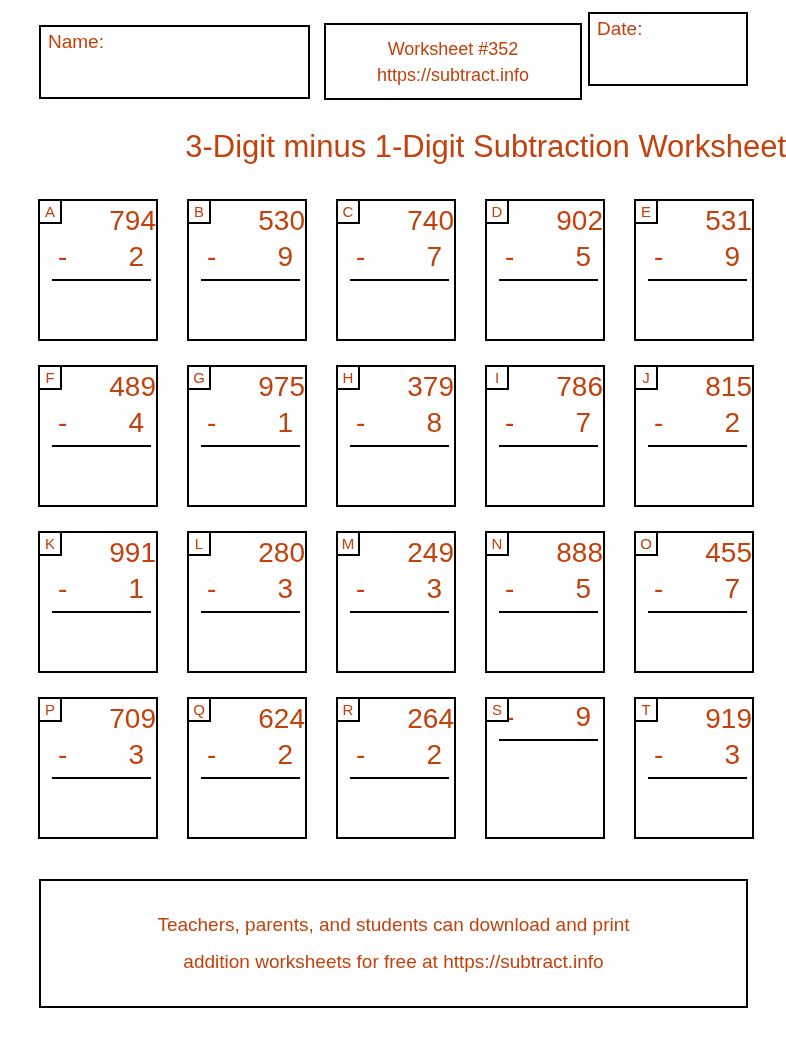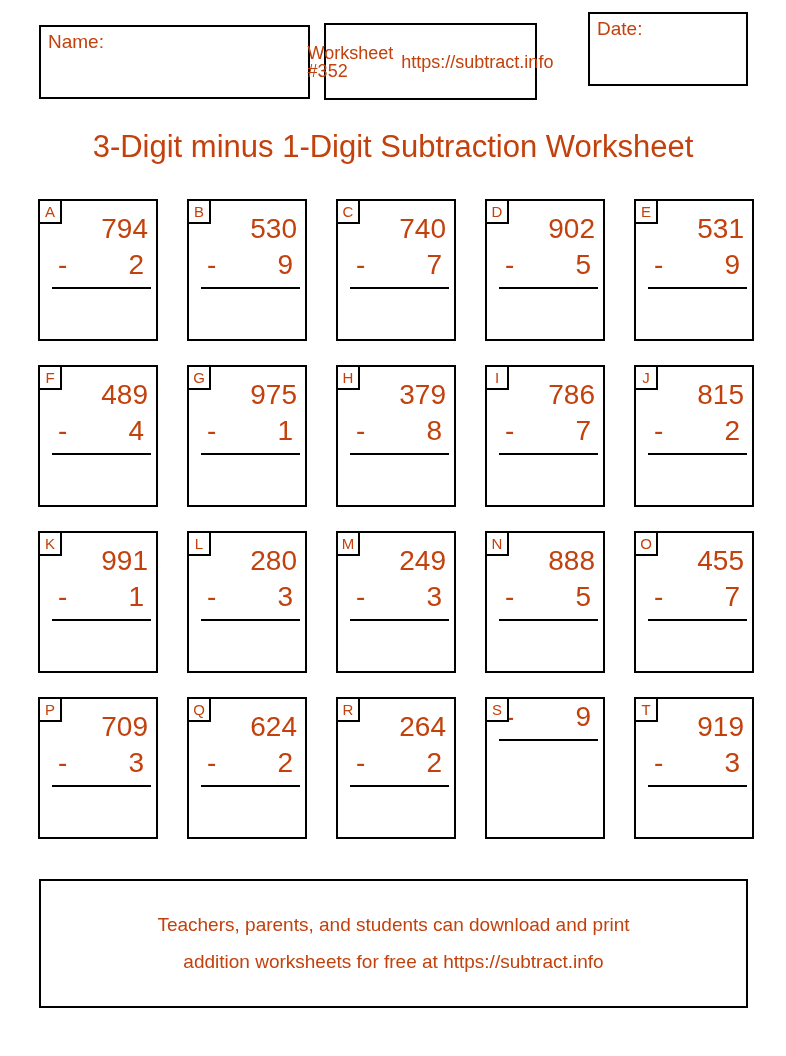--- a/index.html
+++ b/index.html
@@ -12,30 +12,30 @@
     font-family: Liberation Sans, sans-serif;
     overflow: hidden;
   }
 
   
   .hdr-box { position: absolute; border: 2px solid #000; box-sizing: border-box; background: #fff; }
   .name-box { left: 39px; top: 25px; width: 271px; height: 74px; }
   .date-box { left: 588px; top: 12px; width: 160px; height: 74px; }
   .field-label { font-size: 19px; padding: 4px 0 0 7px; }
   .info-box {
-    left: 324px; top: 23px; width: 213px; height: 77px;
-    display: flex; flex-direction: row; align-items: center; justify-content: center;
+    left: 324px; top: 23px; width: 258px; height: 77px;
+    display: flex; flex-direction: column; align-items: center; justify-content: center;
     gap: 8px;
   }
   .info-line { font-size: 18px; line-height: 1; }
 
   
   .title {
     position: absolute; left: 0; top: 130px; width: 100%;
-    text-align: center; font-size: 31px; line-height: 1.1;
+    text-align: right; font-size: 31px; line-height: 1.1;
     letter-spacing: 0;
   }
 
   
   .grid {
     position: absolute; left: 38px; top: 199px; width: 716px;
     display: grid;
     grid-template-columns: repeat(5, 120px);
     grid-auto-rows: 142px;
     justify-content: space-between;
@@ -50,23 +50,23 @@
   .badge {
     position: absolute; left: -2px; top: -2px;
     width: 24px; height: 25px;
     border: 2px solid #000;
     box-sizing: border-box;
     display: flex; align-items: center; justify-content: center;
     font-size: 15px;
     background: #fff;
   }
   .minuend {
-    margin-top: 10px;
+    margin-top: 2px;
     font-size: 28px; line-height: 36px;
-    text-align: right; padding-right: 8px;
+    text-align: right; padding-right: 0;
   }
   .subrow {
     display: flex; justify-content: space-between; align-items: baseline;
     font-size: 28px; line-height: 36px;
     padding: 0 12px 0 18px;
   }
   .answer-line {
     border-top: 2px solid #000;
     margin: 4px 5px 0 12px;
   }

